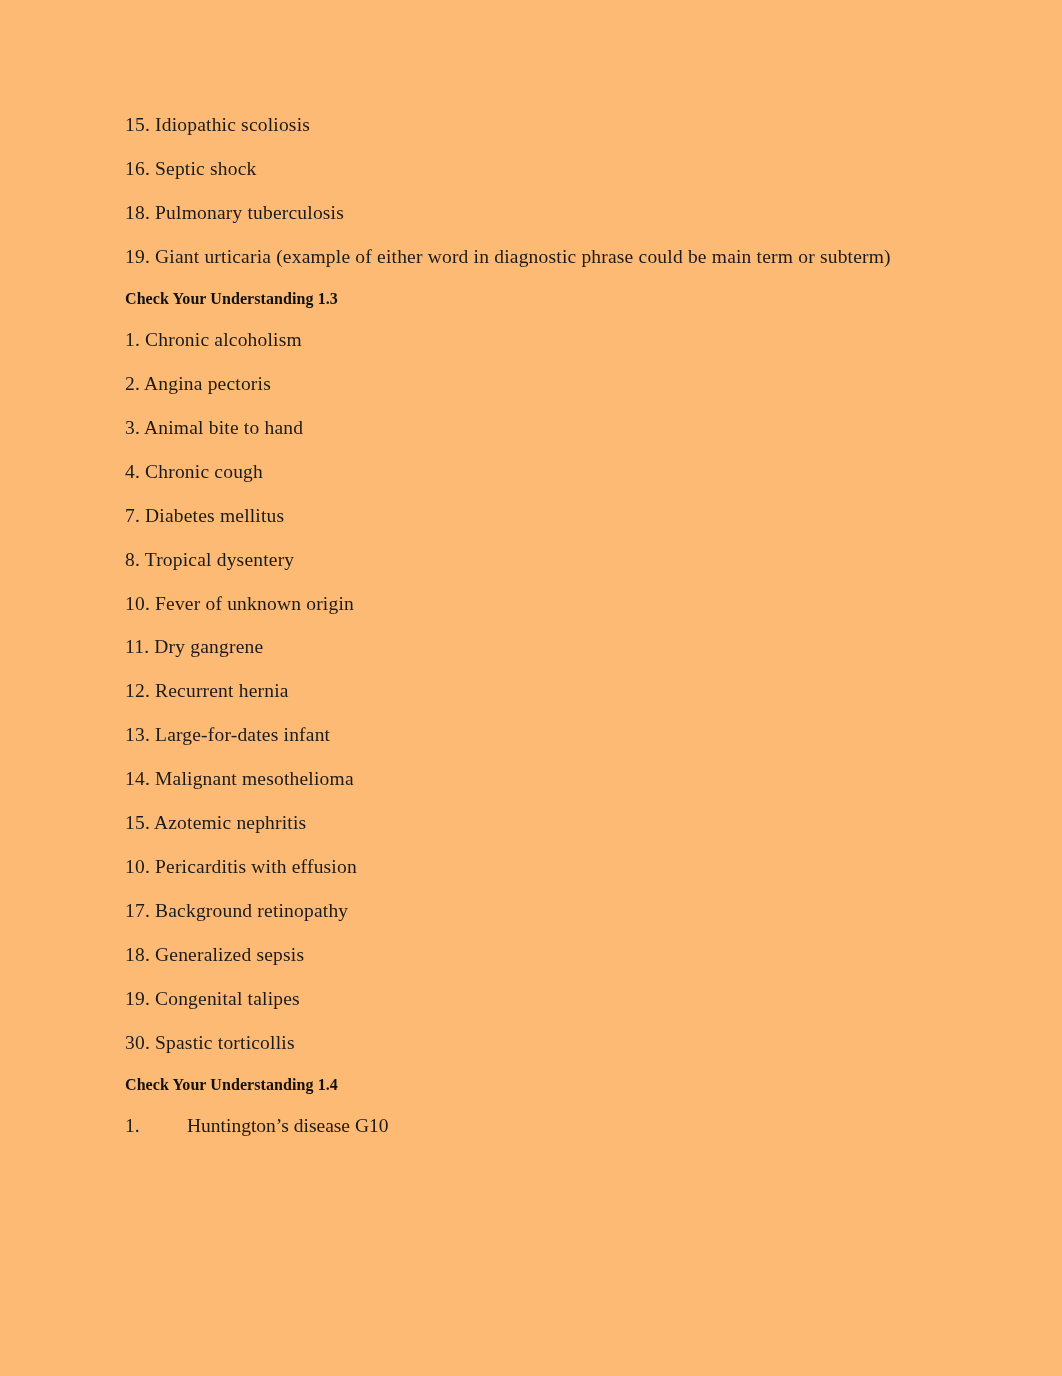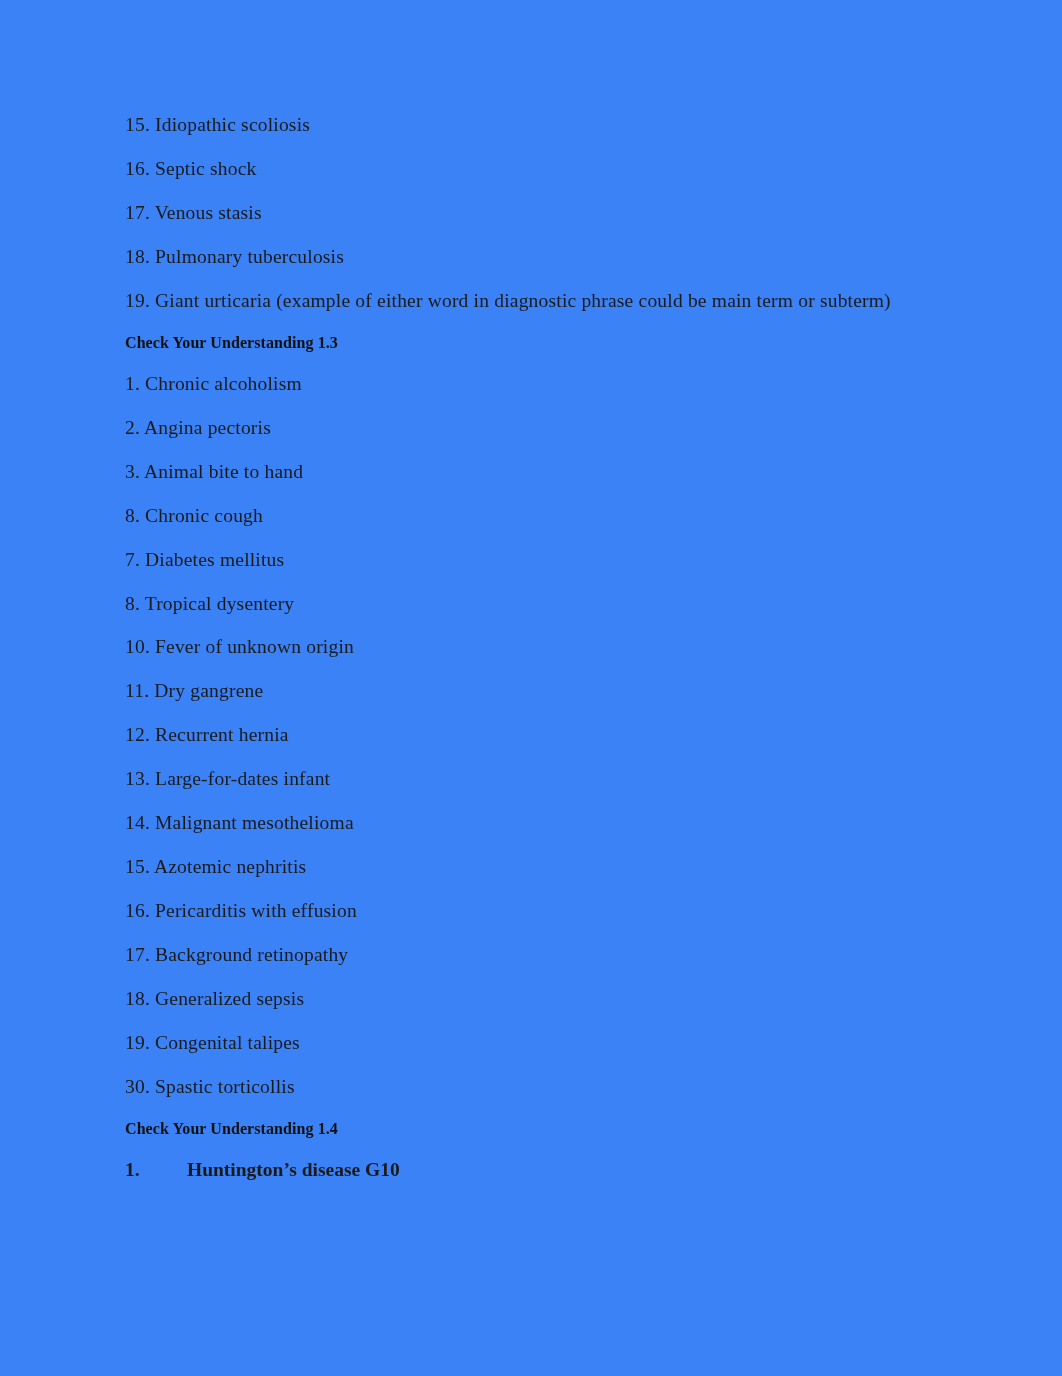--- a/index.html
+++ b/index.html
@@ -16,21 +16,21 @@
     font-family: "Liberation Serif", "DejaVu Serif", serif;
     color: #1a1a1a;
     -webkit-font-smoothing: antialiased;
   }
 
   .page {
     box-sizing: border-box;
     width: 1062px;
     height: 1376px;
     padding: 112px 125px 0 125px;
-    background: #3b82f6;
+    background: #fdba74;
   }
 
   .doc-body {
     font-size: 19.5px;
     line-height: 1;
   }
 
   
   .answer-line {
     font-size: 19.5px;
@@ -52,21 +52,20 @@
   }
 
   
   .tabbed-line {
     font-size: 19.5px;
     line-height: 1.32;
     margin: 0 0 18.2px 0;
     color: #1a1a1a;
     white-space: nowrap;
     display: block;
-    font-weight: bold;
   }
   .tabbed-line .num {
     display: inline-block;
     width: 62px;
   }
   .tabbed-line .txt {
     display: inline;
   }
 
   .group {
@@ -75,40 +74,39 @@
 </style>
 </head>
 <body>
 
 <div class="page">
   <div class="doc-body">
 
     <div class="group">
       <p class="answer-line">15. Idiopathic scoliosis</p>
       <p class="answer-line">16. Septic shock</p>
-      <p class="answer-line">17. Venous stasis</p>
       <p class="answer-line">18. Pulmonary tuberculosis</p>
       <p class="answer-line">19. Giant urticaria (example of either word in diagnostic phrase could be main term or subterm)</p>
     </div>
 
     <h2 class="section-heading">Check Your Understanding 1.3</h2>
     <div class="group">
       <p class="answer-line">1. Chronic alcoholism</p>
       <p class="answer-line">2. Angina pectoris</p>
       <p class="answer-line">3. Animal bite to hand</p>
-      <p class="answer-line">8. Chronic cough</p>
+      <p class="answer-line">4. Chronic cough</p>
       <p class="answer-line">7. Diabetes mellitus</p>
       <p class="answer-line">8. Tropical dysentery</p>
       <p class="answer-line">10. Fever of unknown origin</p>
       <p class="answer-line">11. Dry gangrene</p>
       <p class="answer-line">12. Recurrent hernia</p>
       <p class="answer-line">13. Large-for-dates infant</p>
       <p class="answer-line">14. Malignant mesothelioma</p>
       <p class="answer-line">15. Azotemic nephritis</p>
-      <p class="answer-line">16. Pericarditis with effusion</p>
+      <p class="answer-line">10. Pericarditis with effusion</p>
       <p class="answer-line">17. Background retinopathy</p>
       <p class="answer-line">18. Generalized sepsis</p>
       <p class="answer-line">19. Congenital talipes</p>
       <p class="answer-line">30. Spastic torticollis</p>
     </div>
 
     <h2 class="section-heading">Check Your Understanding 1.4</h2>
     <div class="group">
       <p class="tabbed-line">
         <span class="num">1.</span><span class="txt">Huntington’s disease G10</span>

